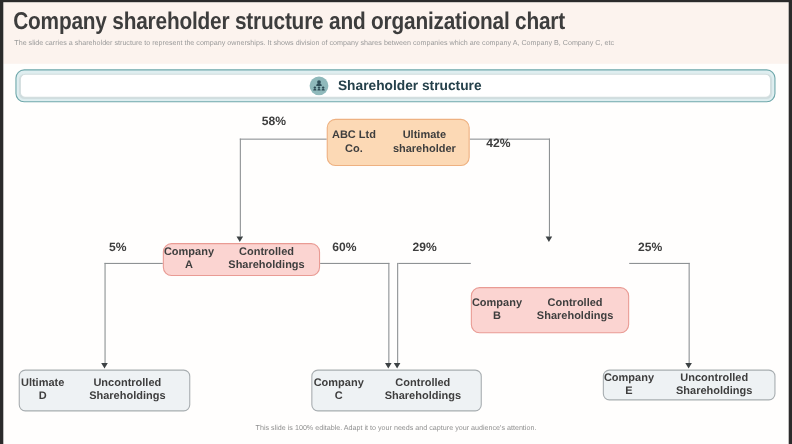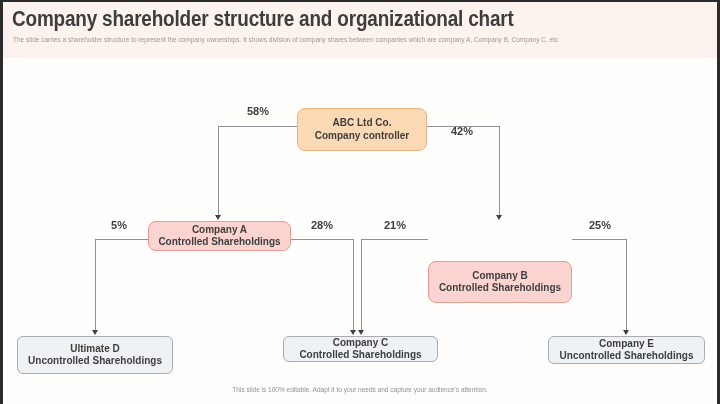--- a/index.html
+++ b/index.html
@@ -28,29 +28,29 @@
   }
   .banner-inner{
     height:100%;box-sizing:border-box;background:#ffffff;border:1px solid #d3dedf;
     border-radius:5px;display:flex;align-items:center;justify-content:center;gap:8px;
     box-shadow:0 1px 1px rgba(0,0,0,0.08);
   }
   .banner-label{font-weight:700;font-size:12.5px;color:#24404a;}
   .banner-icon{display:flex;align-items:center;}
   .node{
     position:absolute;box-sizing:border-box;border-radius:8px;
-    display:flex;flex-direction:column;align-items:center;justify-content:center;
+    display:flex;align-items:center;justify-content:center;
     text-align:center;font-weight:700;font-size:10px;line-height:12.5px;color:#3e3e3e;
   }
   .node span{display:block;}
   .root{background:var(--root-fill,#fcd9b5);border:1.5px solid var(--root-border,#eeb181);}
   .lvl2{background:var(--level2-fill,#fbd4d1);border:1.5px solid var(--level2-border,#e99b94);}
   .lvl3{background:var(--level3-fill,#eef2f4);border:1.2px solid var(--level3-border,#a7adb0);border-radius:6px;}
   .pct{
-    position:absolute;width:40px;text-align:center;
+    position:absolute;width:40px;text-align:left;
     font-weight:700;font-size:11px;color:#3e3e3e;
   }
   .h-line,.v-line{position:absolute;background:var(--connector,#8e9294);}
   .h-line{height:1.4px;}
   .v-line{width:1.4px;}
   .arrow{
     position:absolute;width:0;height:0;
     border-left:3.5px solid transparent;border-right:3.5px solid transparent;
     border-top:5.5px solid #3d4244;
   }
@@ -64,20 +64,40 @@
 
 <div class="slide">
   <div class="title-band"></div>
   <div class="edge edge-left"></div>
   <div class="edge edge-right"></div>
   <div class="edge edge-top"></div>
 
   <h1 class="title">Company shareholder structure and organizational chart</h1>
   <p class="subtitle">The slide carries a shareholder structure to represent the company ownerships. It shows division of company shares between companies which are company A, Company B, Company C, etc</p>
 
+  <div class="banner">
+    <div class="banner-inner">
+      <span class="banner-icon">
+        <svg viewBox="0 0 20 20" width="18" height="18" aria-hidden="true">
+          <circle cx="10" cy="10" r="9.5" fill="#8fb9bb"></circle>
+          <circle cx="10" cy="6.2" r="1.9" fill="#2e4d57"></circle>
+          <path d="M7.2 10.3 a2.8 2.8 0 0 1 5.6 0 z" fill="#2e4d57"></path>
+          <g fill="#2e4d57">
+            <circle cx="5.8" cy="11.8" r="1.2"></circle>
+              <path d="M4.1 14.8 a1.7 1.7 0 0 1 3.4 0 z"></path>
+            <circle cx="10" cy="11.8" r="1.2"></circle>
+              <path d="M8.3 14.8 a1.7 1.7 0 0 1 3.4 0 z"></path>
+            <circle cx="14.2" cy="11.8" r="1.2"></circle>
+              <path d="M12.5 14.8 a1.7 1.7 0 0 1 3.4 0 z"></path>
+          </g>
+        </svg>
+      </span>
+      <span class="banner-label">Shareholder structure</span>
+    </div>
+  </div>
 
   <div class="h-line" style="left:218px;top:126px;width:79px;"></div>
   <div class="v-line" style="left:218px;top:126px;height:89px;"></div>
   <div class="arrow" style="left:215px;top:215px;"></div>
 
   <div class="h-line" style="left:427px;top:126px;width:73px;"></div>
   <div class="v-line" style="left:499px;top:126px;height:89px;"></div>
   <div class="arrow" style="left:496px;top:215px;"></div>
 
   <div class="h-line" style="left:95px;top:239px;width:53px;"></div>
@@ -92,45 +112,45 @@
   <div class="v-line" style="left:361px;top:239px;height:91px;"></div>
   <div class="arrow" style="left:358px;top:330px;"></div>
 
   <div class="h-line" style="left:572px;top:239px;width:55px;"></div>
   <div class="v-line" style="left:626px;top:239px;height:91px;"></div>
   <div class="arrow" style="left:623px;top:330px;"></div>
 
   <span class="pct" style="left:238px;top:105px;">58%</span>
   <span class="pct" style="left:442px;top:105px;margin-top:20px;">42%</span>
   <span class="pct" style="left:99px;top:219px;">5%</span>
-  <span class="pct" style="left:302px;top:219px;">28%</span>
-  <span class="pct" style="left:375px;top:219px;">21%</span>
+  <span class="pct" style="left:302px;top:219px;">60%</span>
+  <span class="pct" style="left:375px;top:219px;">29%</span>
   <span class="pct" style="left:580px;top:219px;">25%</span>
 
   <div class="node root" style="left:297px;top:108px;width:130px;height:43px;">
     <span>ABC Ltd Co.</span>
-    <span>Company controller</span>
+    <span>Ultimate shareholder</span>
   </div>
 
   <div class="node lvl2" style="left:148px;top:221px;width:143px;height:30px;">
     <span>Company A</span>
     <span>Controlled Shareholdings</span>
   </div>
 
   <div class="node lvl2" style="left:428px;top:221px;width:144px;height:42px;margin-top:40px;">
     <span>Company B</span>
     <span>Controlled Shareholdings</span>
   </div>
 
   <div class="node lvl3" style="left:17px;top:336px;width:156px;height:38px;">
     <span>Ultimate D</span>
     <span>Uncontrolled Shareholdings</span>
   </div>
 
-  <div class="node lvl3" style="left:283px;top:336px;width:155px;height:26px;">
+  <div class="node lvl3" style="left:283px;top:336px;width:155px;height:38px;">
     <span>Company C</span>
     <span>Controlled Shareholdings</span>
   </div>
 
   <div class="node lvl3" style="left:548px;top:336px;width:157px;height:28px;">
     <span>Company E</span>
     <span>Uncontrolled Shareholdings</span>
   </div>
 
   <p class="footer">This slide is 100% editable. Adapt it to your needs and capture your audience's attention.</p>

